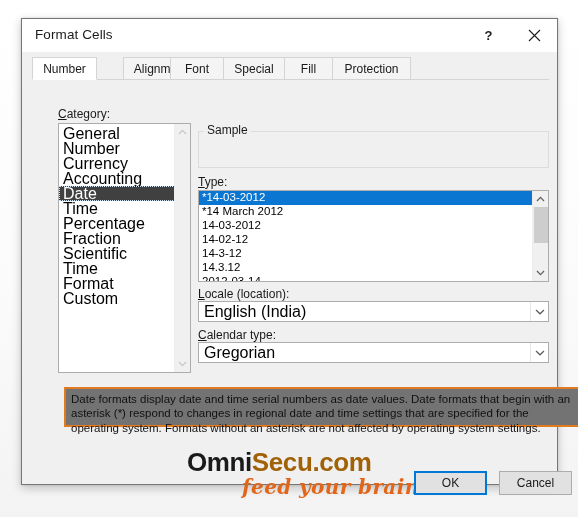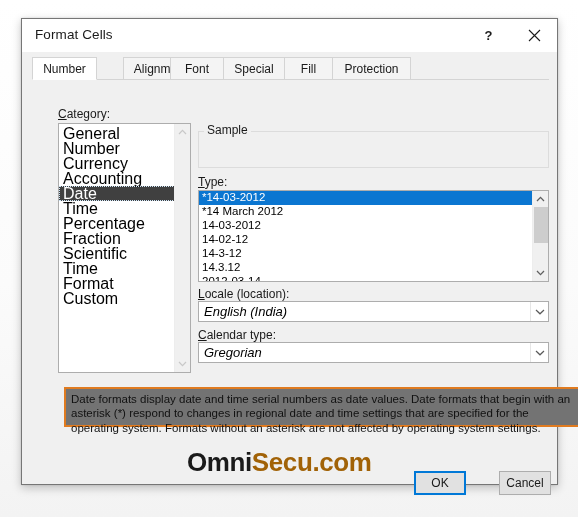--- a/index.html
+++ b/index.html
@@ -181,22 +181,22 @@
     background: #ffffff;
     border: 1px solid #adadad;
     display: flex; align-items: center;
     cursor: default;
   }
   #locale-combo { top: 282px; }
   #calendar-combo { top: 323px; }
   .combo .value {
     flex: 1;
     padding-left: 5px;
-    font-size: 13px; color: #000000;
-    white-space: nowrap; overflow: hidden; font-style: italic;
+    font-size: 16px; color: #000000;
+    white-space: nowrap; overflow: hidden;
   }
   .combo .arrowbox {
     width: 18px; height: 19px;
     display: flex; align-items: center; justify-content: center;
     background: #ffffff;
     border-left: 1px solid #e6e6e6;
   }
 
   
   #description-box {
@@ -232,21 +232,21 @@
     font-style: italic; font-weight: bold;
     color: #e2661a;
     font-family: "DejaVu Serif", serif;
     letter-spacing: .4px;
     white-space: nowrap;
   }
 
   
   .dlg-btn {
     position: absolute; top: 452px;
-    width: 52px; height: 24px;
+    width: 73px; height: 24px;
     font-size: 12px; color: #1a1a1a;
     display: flex; align-items: center; justify-content: center;
     background: #e1e1e1;
     border: 1px solid #adadad;
     cursor: default;
   }
   #ok-button {
     left: 392px;
     border: 2px solid #0078d7;
     background: #e1e1e1;
@@ -388,20 +388,21 @@
     </div>
 
     <div id="description-box">
       <div id="description-text">Date formats display date and time serial numbers as date values.  Date formats that begin with an asterisk (*) respond to changes in regional date and time settings that are specified for the operating system. Formats without an asterisk are not affected by operating system settings.</div>
     </div>
 
     <div id="watermark">
       <div id="wm-line1">
         <span id="wm-omni">Omni</span><span id="wm-secu">Secu.com</span>
       </div>
+      <div id="wm-line2">feed your brain</div>
     </div>
 
     <div class="dlg-btn" id="ok-button">
       <span>OK</span>
     </div>
     <div class="dlg-btn" id="cancel-button">
       <span>Cancel</span>
     </div>
 
   </div>

